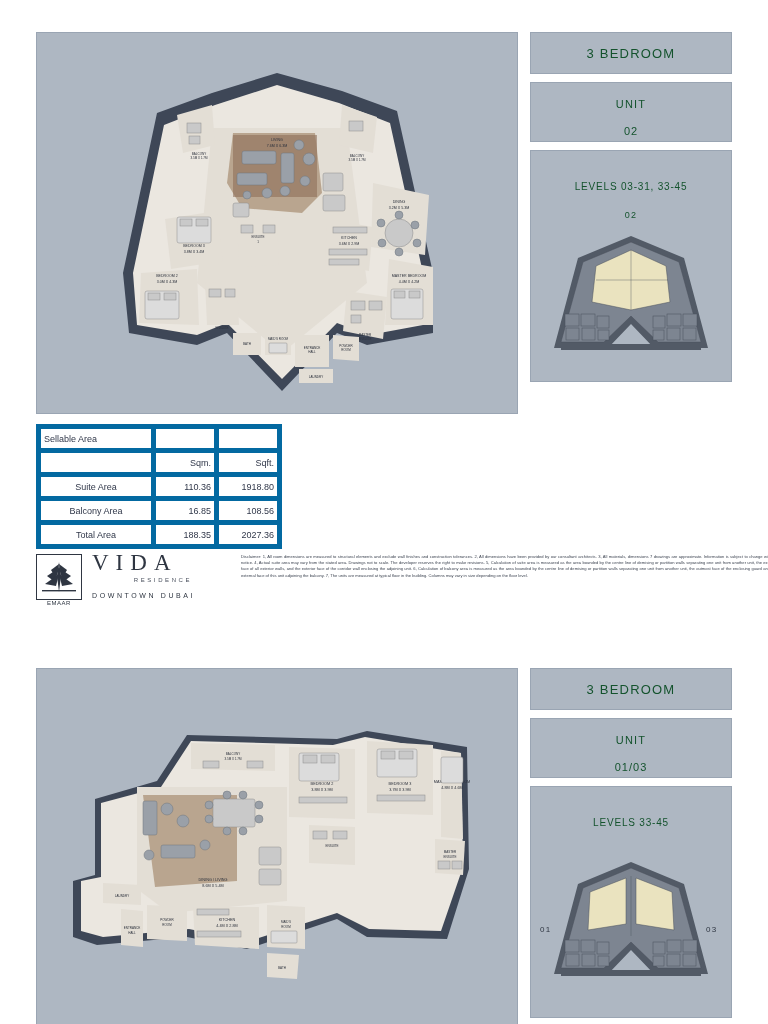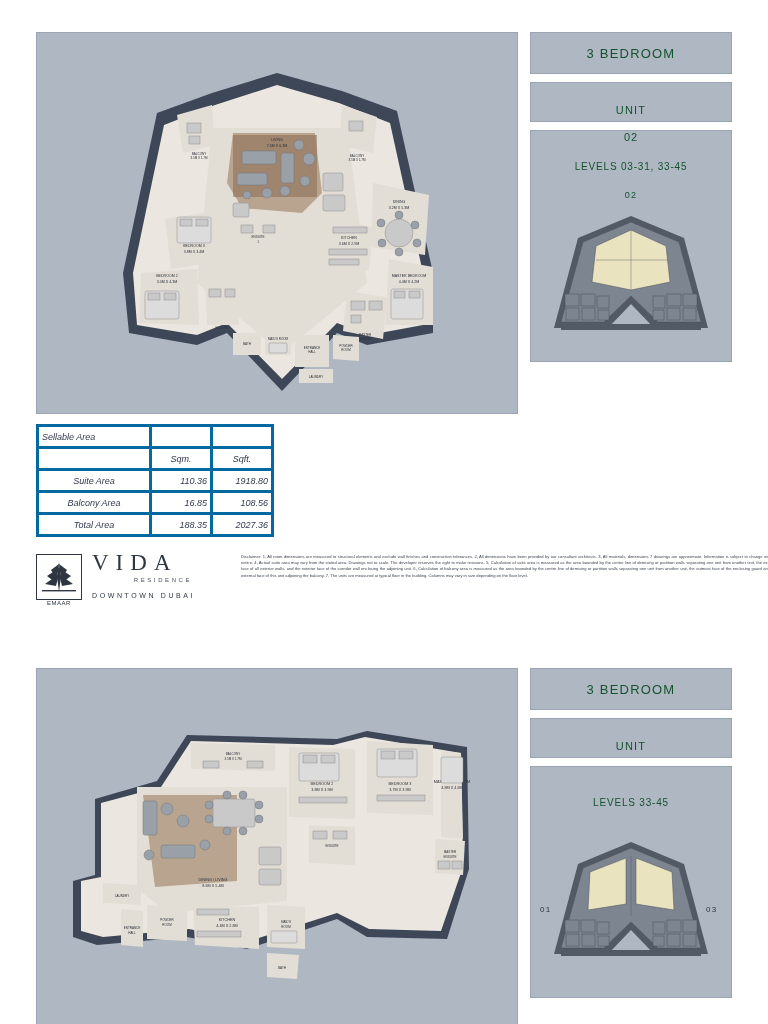--- a/index.html
+++ b/index.html
@@ -46,22 +46,22 @@
     letter-spacing: 1.2px;
     box-sizing: border-box;
   }
   .info-title {
     height: 42px;
     line-height: 42px;
     font-size: 13px;
   }
   .info-unit {
     margin-top: 8px;
-    height: 40px;
-    padding-top: 18px;
+    height: 60px;
+    padding-top: 12px;
     font-size: 11px;
     line-height: 19px;
   }
   .info-unit .unit-num {
     font-size: 11px;
     letter-spacing: 1px;
   }
   .info-levels {
     margin-top: 8px;
     height: 232px;
@@ -92,29 +92,28 @@
 
   
   .area-table {
     position: absolute;
     border-collapse: collapse;
     font-size: 9px;
     color: #31384a;
     background: #ffffff;
   }
   .area-table td {
-    border: 3px solid #0369a1;
+    border: 5px solid #0369a1;
     padding: 3px 3px;
     height: 13px;
-    font-style: italic;
   }
   .area-table .c-label { width: 104px; text-align: center; }
   .area-table .c-val { width: 52px; text-align: right; }
   .area-table .hdr-span { text-align: left; }
-  .area-table .col-hdr { text-align: center; margin-top: 34px; }
+  .area-table .col-hdr { text-align: right; margin-top: 34px; }
 
   
   .footer-wrap {
     position: absolute;
     left: 36px;
     width: 700px;
   }
   .logo-block {
     position: absolute;
     left: 0;
@@ -526,20 +525,21 @@
           <text class="l2s" x="95" y="260">ENTRANCE</text>
           <text class="l2s" x="95" y="265">HALL</text>
         </svg>
       </div>
     </div>
 
     <div class="info-col" style="left:530px; top:8px;">
       <div class="info-box info-title">3  BEDROOM</div>
       <div class="info-box info-unit">
         <div>UNIT</div>
+        <div class="unit-num" style="margin-top:8px;">01/03</div>
       </div>
       <div class="info-box info-levels">
         <div class="lvl-label">LEVELS 33-45</div>
         <div class="keyplan" style="margin-top:26px;">
           <svg width="186" height="150" viewBox="0 0 186 150">
             <defs>
               <style>
                 .kp2  { fill:#7d8591; stroke:#4a515c; stroke-width:.5; }
                 .kph2 { fill:#eae3bf; stroke:#4a515c; stroke-width:.5; }
                 .kpd2 { fill:#525a66; }

